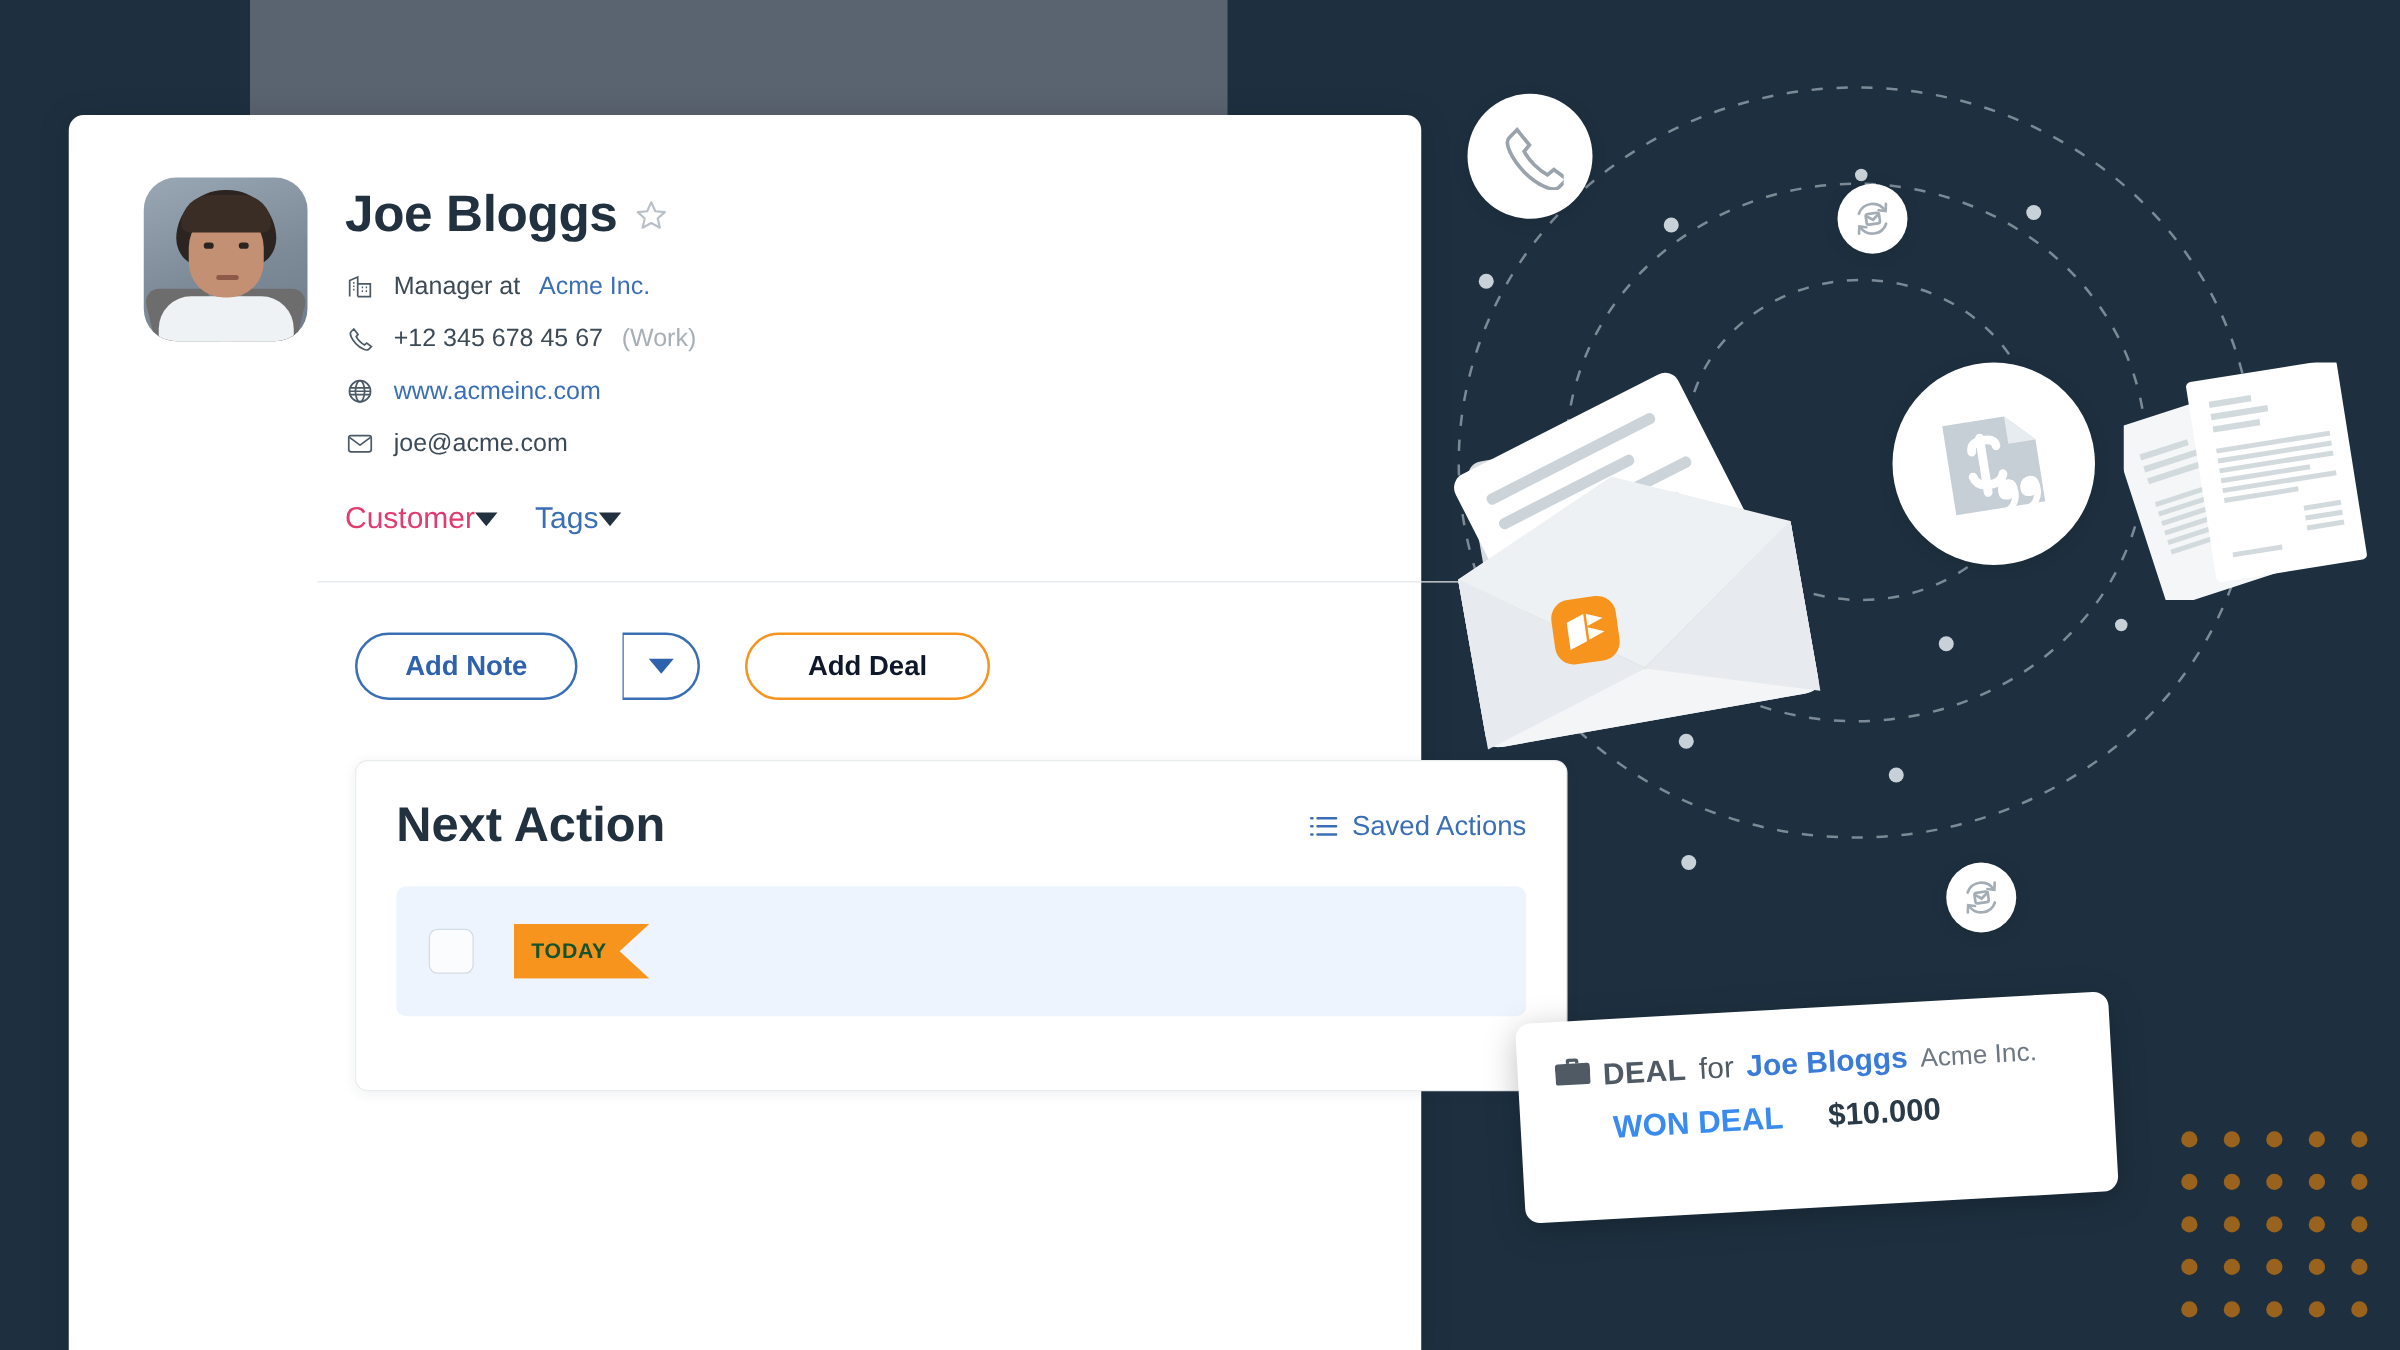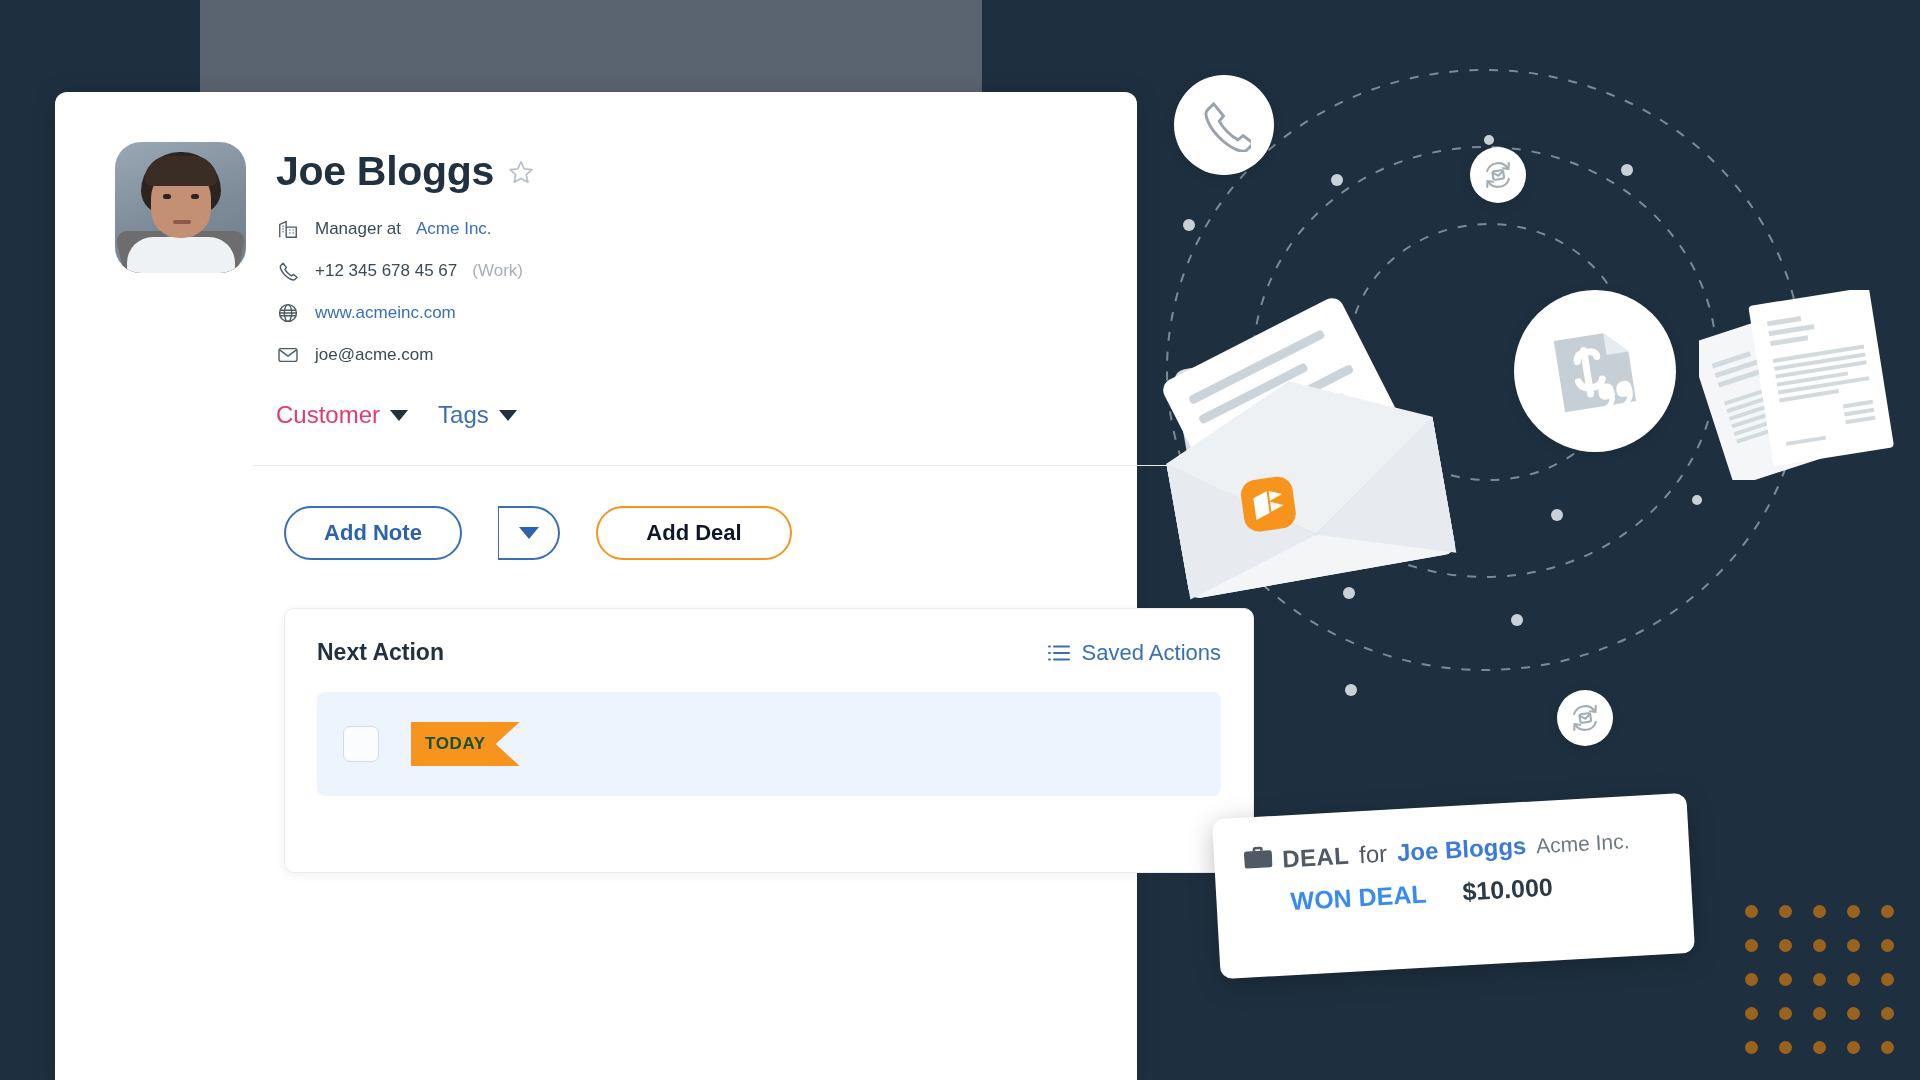--- a/index.html
+++ b/index.html
@@ -49,28 +49,28 @@
   .avatar .jacketL{ position:absolute; left:4px; bottom:0; width:52px; height:42px; background:#6d6d6d; transform:skewX(14deg); border-radius:14px 0 0 0;}
   .avatar .jacketR{ position:absolute; right:4px; bottom:0; width:52px; height:42px; background:#6d6d6d; transform:skewX(-14deg); border-radius:0 14px 0 0;}
 
   .info { padding-top: 6px; }
   .name-row { display: flex; align-items: center; gap: 14px; margin-bottom: 22px; }
   .name {
     font-size: 41px; font-weight: 700; color: #22313f; letter-spacing: -0.3px;
   }
   .star-icon { width: 26px; height: 26px; color: #b9c0c7; display:block; }
 
-  .meta-row { display: flex; align-items: center; gap: 15px; margin-bottom: 18px; font-size: 17px; color: #3c4a56; }
+  .meta-row { display: flex; align-items: center; gap: 15px; margin-bottom: 18px; font-size: 20px; color: #3c4a56; }
   .meta-row .ico { width: 24px; height: 24px; flex: 0 0 24px; color: #4c5a66; display:flex; align-items:center; justify-content:center;}
   .meta-row .ico svg { width: 22px; height: 22px; display:block; }
   .link-blue { color: #3a6fb5; }
   .muted { color: #a7afb6; }
 
   .tags-row { display: flex; align-items: center; gap: 30px; margin-top: 34px; font-size: 24px; }
-  .tag-pill { display: flex; align-items: center; gap: 10px; cursor: pointer; }
+  .tag-pill { display: flex; align-items: center; cursor: pointer; }
   .tag-customer { color: #e23b6d; }
   .tag-tags { color: #3a6fb5; }
   .caret { width: 0; height: 0; border-left: 9px solid transparent; border-right: 9px solid transparent; border-top: 11px solid #22313f; display:block;}
 
   .divider { height: 1px; background: #e3e7ea; margin: 36px 0 0 0; width: 972px; margin-left:-22px;}
 
   .actions { display: flex; align-items: flex-start; gap: 36px; margin-top: 40px; margin-left: 8px;}
   .btn {
     height: 54px; border-radius: 27px; display: flex; align-items: center; justify-content: center;
     font-size: 22px; font-weight: 700; background: #fff; cursor: pointer;
@@ -90,21 +90,21 @@
 
   
   .next-panel {
     margin-top: 48px; margin-left: 8px;
     width: 970px; min-height: 265px;
     background: #fff; border: 1px solid #e9edf0; border-radius: 10px;
     box-shadow: 0 2px 10px rgba(30,48,64,.07);
     padding: 30px 32px;
   }
   .next-head { display: flex; align-items: center; justify-content: space-between; margin-bottom: 26px;}
-  .next-title { font-size: 23px; font-weight: 700; color: #22313f; }
+  .next-title { font-size: 39px; font-weight: 700; color: #22313f; }
   .saved-actions { display: flex; align-items: center; gap: 12px; color: #3a6fb5; font-size: 22px; cursor: pointer;}
   .list-icon { width: 22px; height: 18px; display:block; color:#3a6fb5; }
 
   .task-row {
     background: #eef4fd; border-radius: 8px; height: 104px;
     display: flex; align-items: center; gap: 0; padding: 0 26px;
   }
   .task-check {
     width: 36px; height: 36px; border-radius: 7px; border: 1px solid #d3dbe4; background: #fbfcfe;
     flex: 0 0 36px; cursor: pointer;

